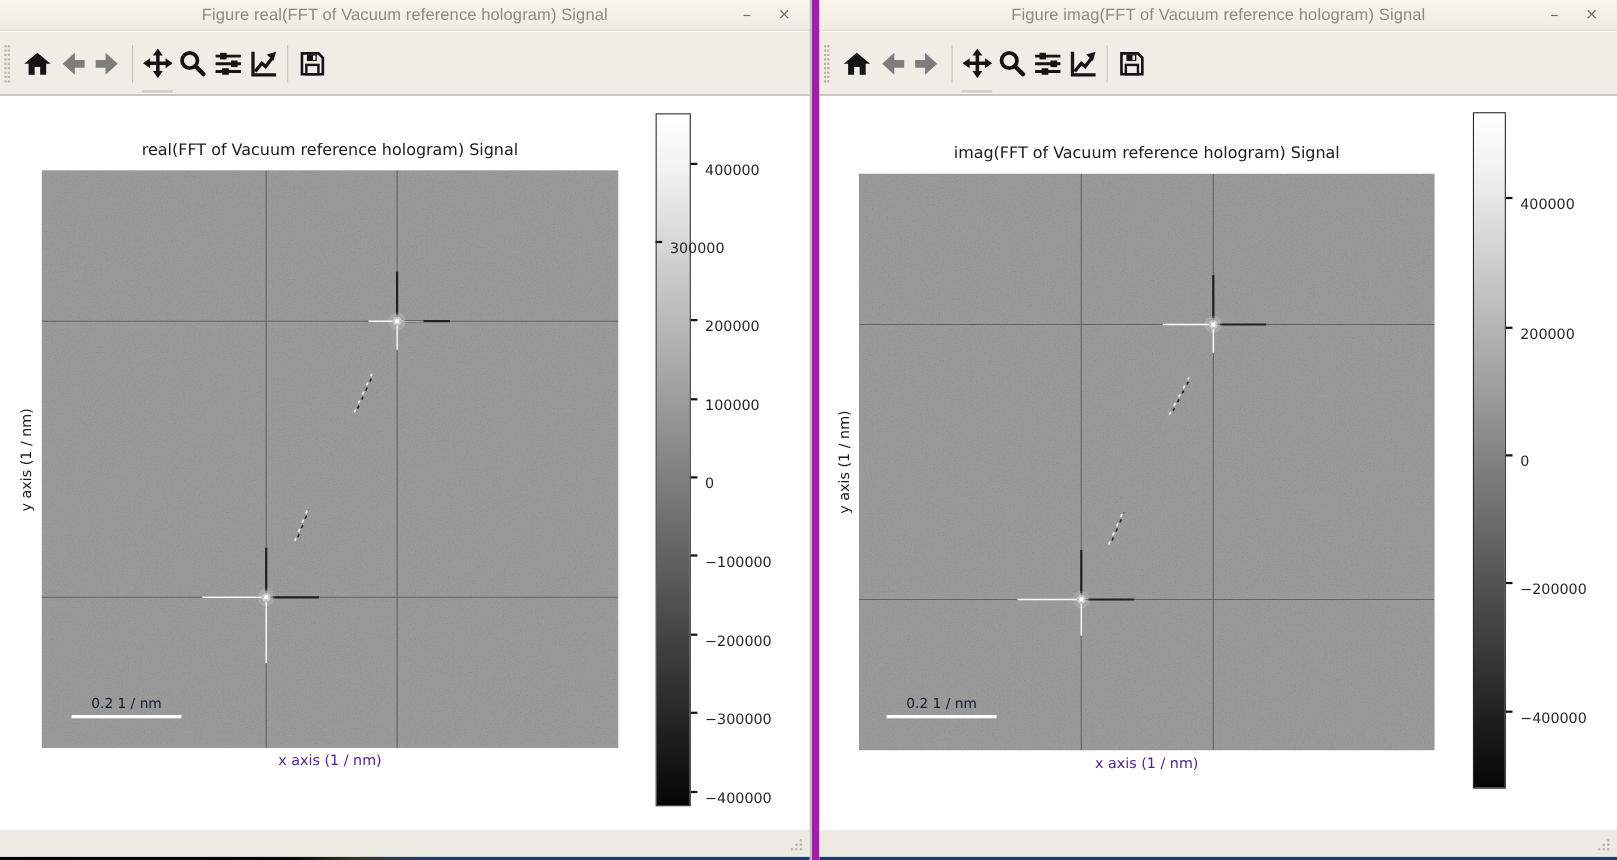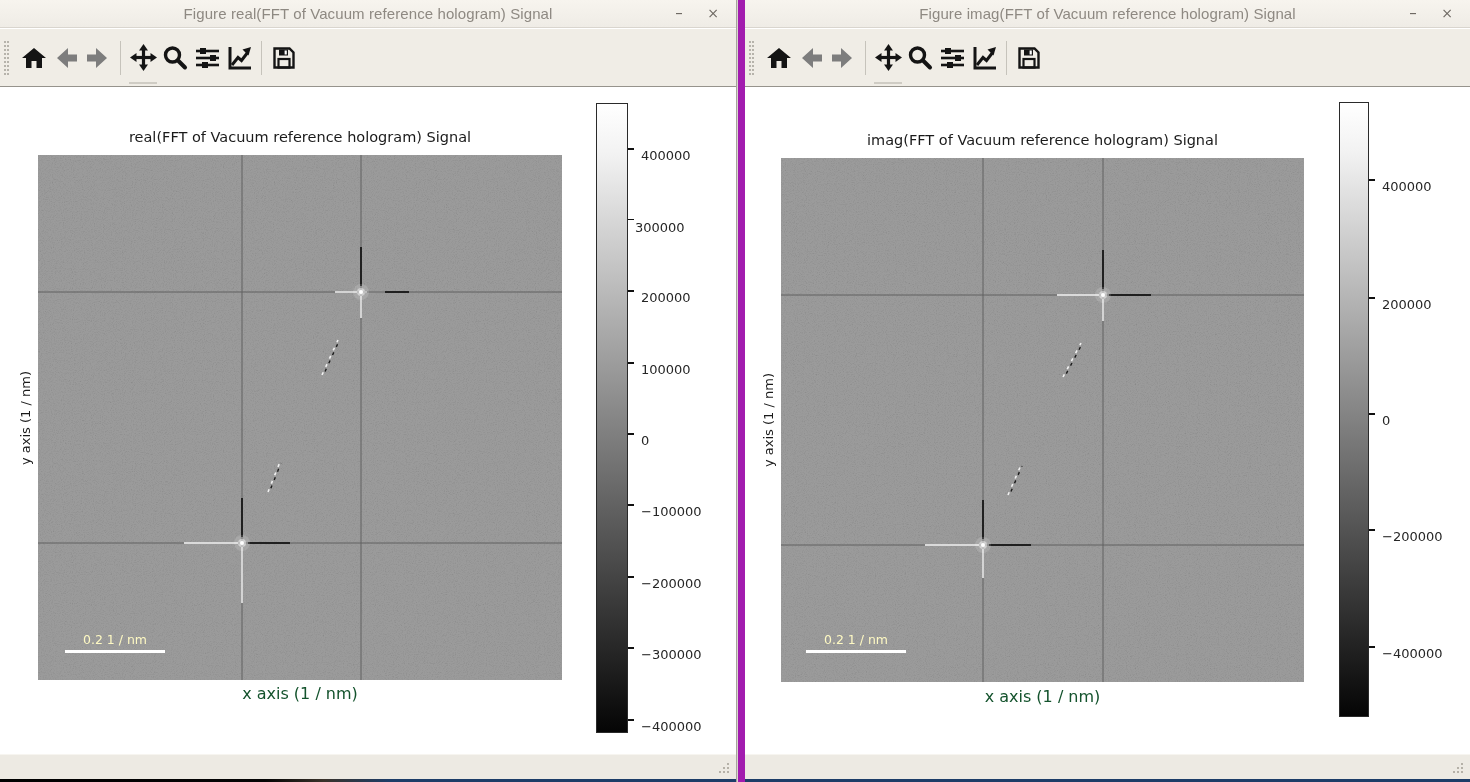--- a/index.html
+++ b/index.html
@@ -28,28 +28,28 @@
   .tbtn { width:32px; height:40px; display:flex; align-items:center; justify-content:center;
           position:relative; }
   .tbtn svg { display:block; }
   .tbtn.active::after { content:""; position:absolute; left:2px; right:2px; bottom:-6px;
                         height:2px; background:#cfccc4; }
   .tsep { width:1px; height:34px; background:#c6c3bb; margin:0 6px; }
 
   .canvas { position:absolute; top:87px; left:0; right:0; height:667px; background:#ffffff; }
 
   .plot-title { position:absolute; text-align:center; font-size:14.5px; color:#1a1a1a; }
-  .xlabel { position:absolute; text-align:center; font-size:16px; color:#14532d; }
+  .xlabel { position:absolute; text-align:center; font-size:13px; color:#4c1d95; }
   .ylabel { position:absolute; white-space:nowrap; font-size:13px; color:#1a1a1a;
             transform:translate(-50%,-50%) rotate(-90deg); }
 
   .img-frame { position:absolute; background:#7c7c7c; overflow:hidden; }
   .img-frame svg { position:absolute; left:0; top:0; }
 
-  .scalebar-label { position:absolute; color:#fef9c3; font-size:12.5px; text-align:center;
+  .scalebar-label { position:absolute; color:#0f172a; font-size:12.5px; text-align:center;
                     width:100px; }
   .scalebar-bar { position:absolute; height:3px; background:#ffffff; width:100px; }
 
   .colorbar { position:absolute; background:linear-gradient(to bottom,#ffffff 0%,#f2f2f2 8%,#050505 100%);
               border:1px solid #2a2a2a; }
   .tickrow { position:absolute; height:16px; display:flex; align-items:flex-start; }
   .tickmark { width:6px; height:1.5px; background:#111; }
   .ticklabel { margin-left:7px; font-size:13px; color:#262626; white-space:nowrap; }
 
   .statusbar { position:absolute; left:0; right:0; top:754px; height:25px; background:#edeae3;
@@ -205,21 +205,21 @@
     </div>
 
     <div class="xlabel" style="left:38px;width:524px;top:597px;">x axis (1 / nm)</div>
     <div class="ylabel" style="left:25px;top:331px;">y axis (1 / nm)</div>
 
     <div class="colorbar" style="left:596px;top:16px;width:32px;height:630px;"></div>
     <div class="tickrow" style="left:628px;top:61px;">
         <span class="tickmark"></span>
         <span class="ticklabel">400000</span>
       </div>
-    <div class="tickrow" style="left:628px;top:132px;flex-direction:column;">
+    <div class="tickrow" style="left:596px;top:132px;">
         <span class="tickmark"></span>
         <span class="ticklabel">300000</span>
       </div>
     <div class="tickrow" style="left:628px;top:203px;">
         <span class="tickmark"></span>
         <span class="ticklabel">200000</span>
       </div>
     <div class="tickrow" style="left:628px;top:275px;">
         <span class="tickmark"></span>
         <span class="ticklabel">100000</span>

